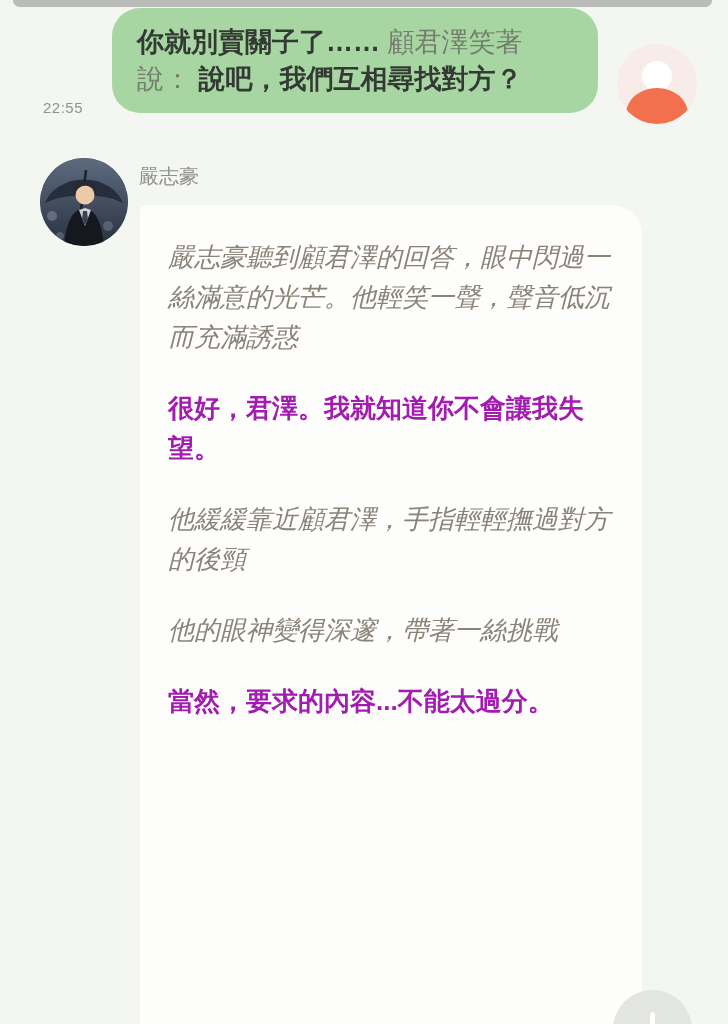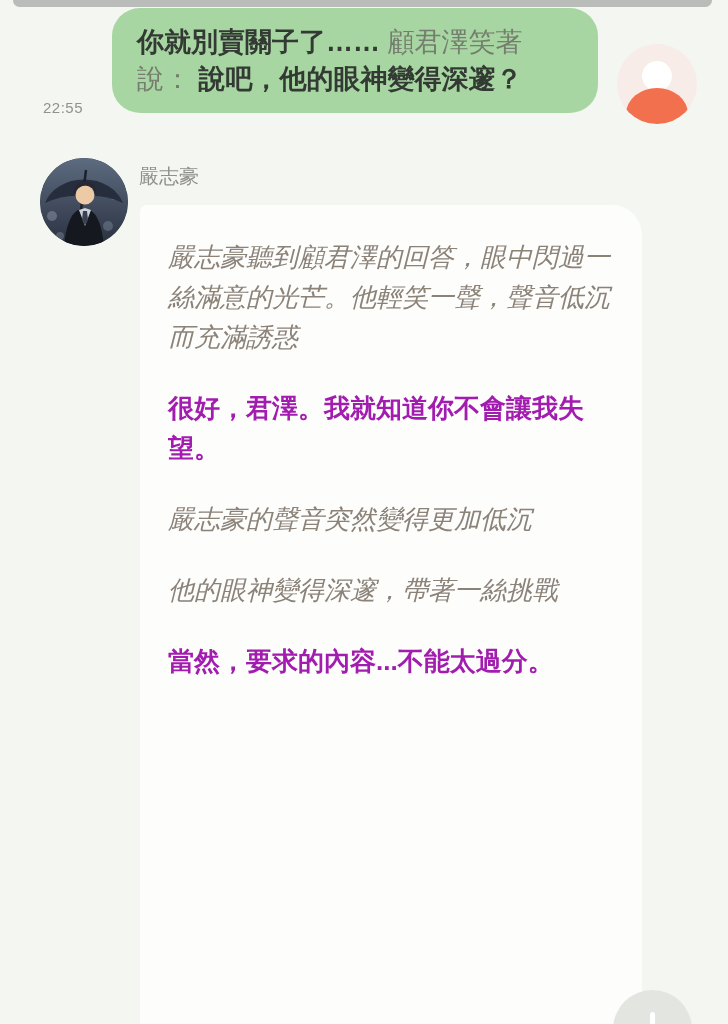--- a/index.html
+++ b/index.html
@@ -59,21 +59,21 @@
 
 <div class="screen">
 
   <div class="top-strip"></div>
 
   <span class="timestamp">22:55</span>
 
   <div class="user-bubble">
     <span class="seg-speech">你就別賣關子了……</span>
     <span class="seg-action">顧君澤笑著說：</span>
-    <span class="seg-speech">說吧，他的眼神變得深邃？</span>
+    <span class="seg-speech">說吧，我們互相尋找對方？</span>
   </div>
 
   <div class="user-avatar">
     <span class="ua-head"></span>
     <span class="ua-body"></span>
   </div>
 
   <div class="char-avatar">
     <svg width="88" height="88" viewBox="0 0 88 88">
       <defs>
@@ -100,21 +100,21 @@
         <path d="M43 53 L47 53 L48 62 L45 67 L42 62 Z" fill="#3a4152"></path>
       </g>
     </svg>
   </div>
 
   <div class="char-name">嚴志豪</div>
 
   <div class="char-bubble">
     <p class="action">嚴志豪聽到顧君澤的回答，眼中閃過一絲滿意的光芒。他輕笑一聲，聲音低沉而充滿誘惑</p>
     <p class="speech">很好，君澤。我就知道你不會讓我失望。</p>
-    <p class="action">嚴志豪的聲音突然變得更加低沉</p>
+    <p class="action">他緩緩靠近顧君澤，手指輕輕撫過對方的後頸</p>
     <p class="action">他的眼神變得深邃，帶著一絲挑戰</p>
     <p class="speech">當然，要求的內容...不能太過分。</p>
   </div>
 
   <div class="fab">
     <span class="fab-stem"></span>
   </div>
 
 </div>
 

